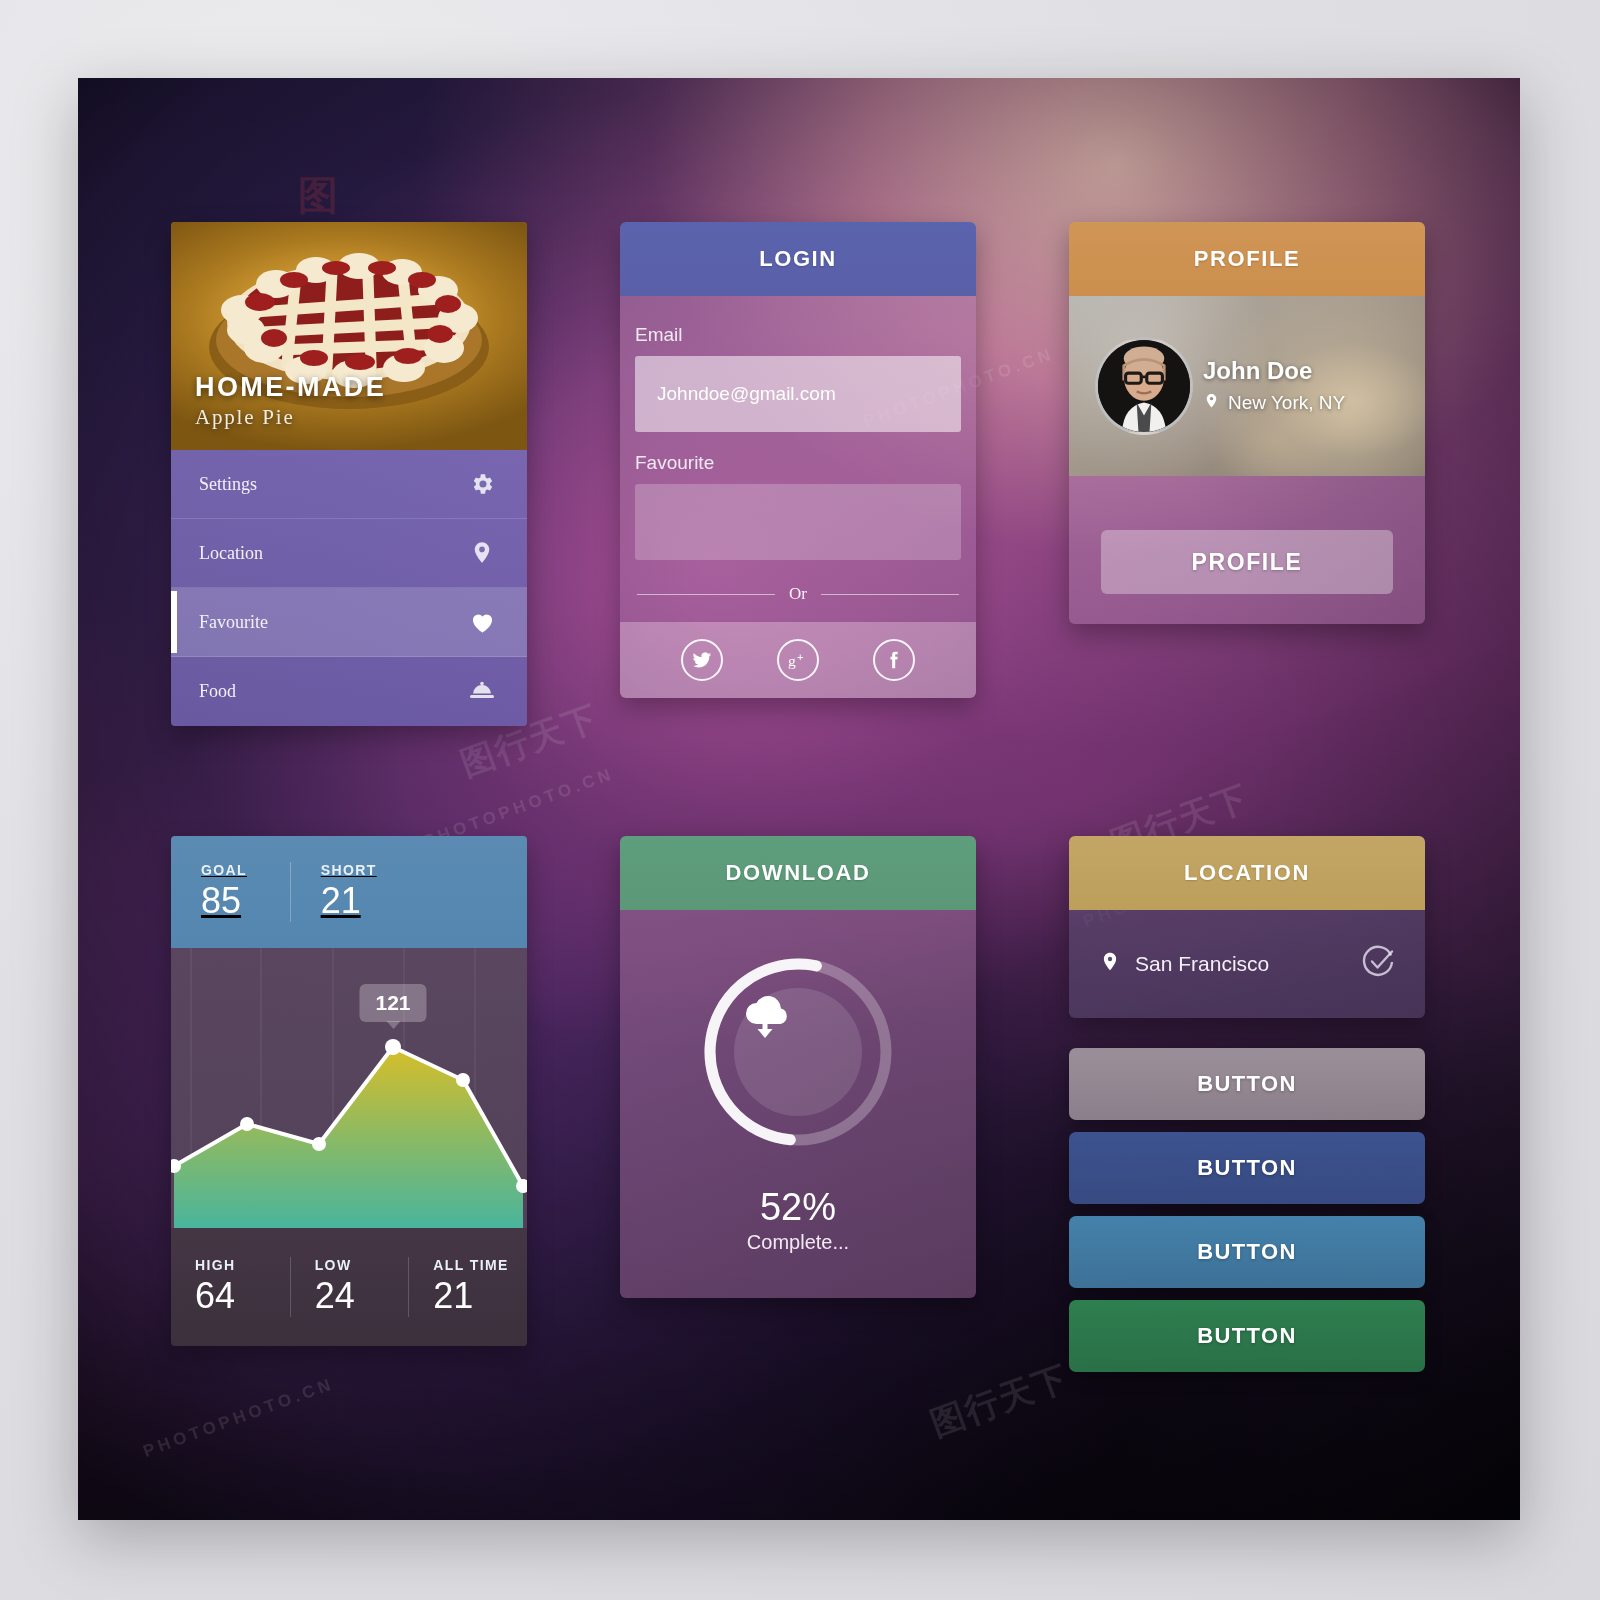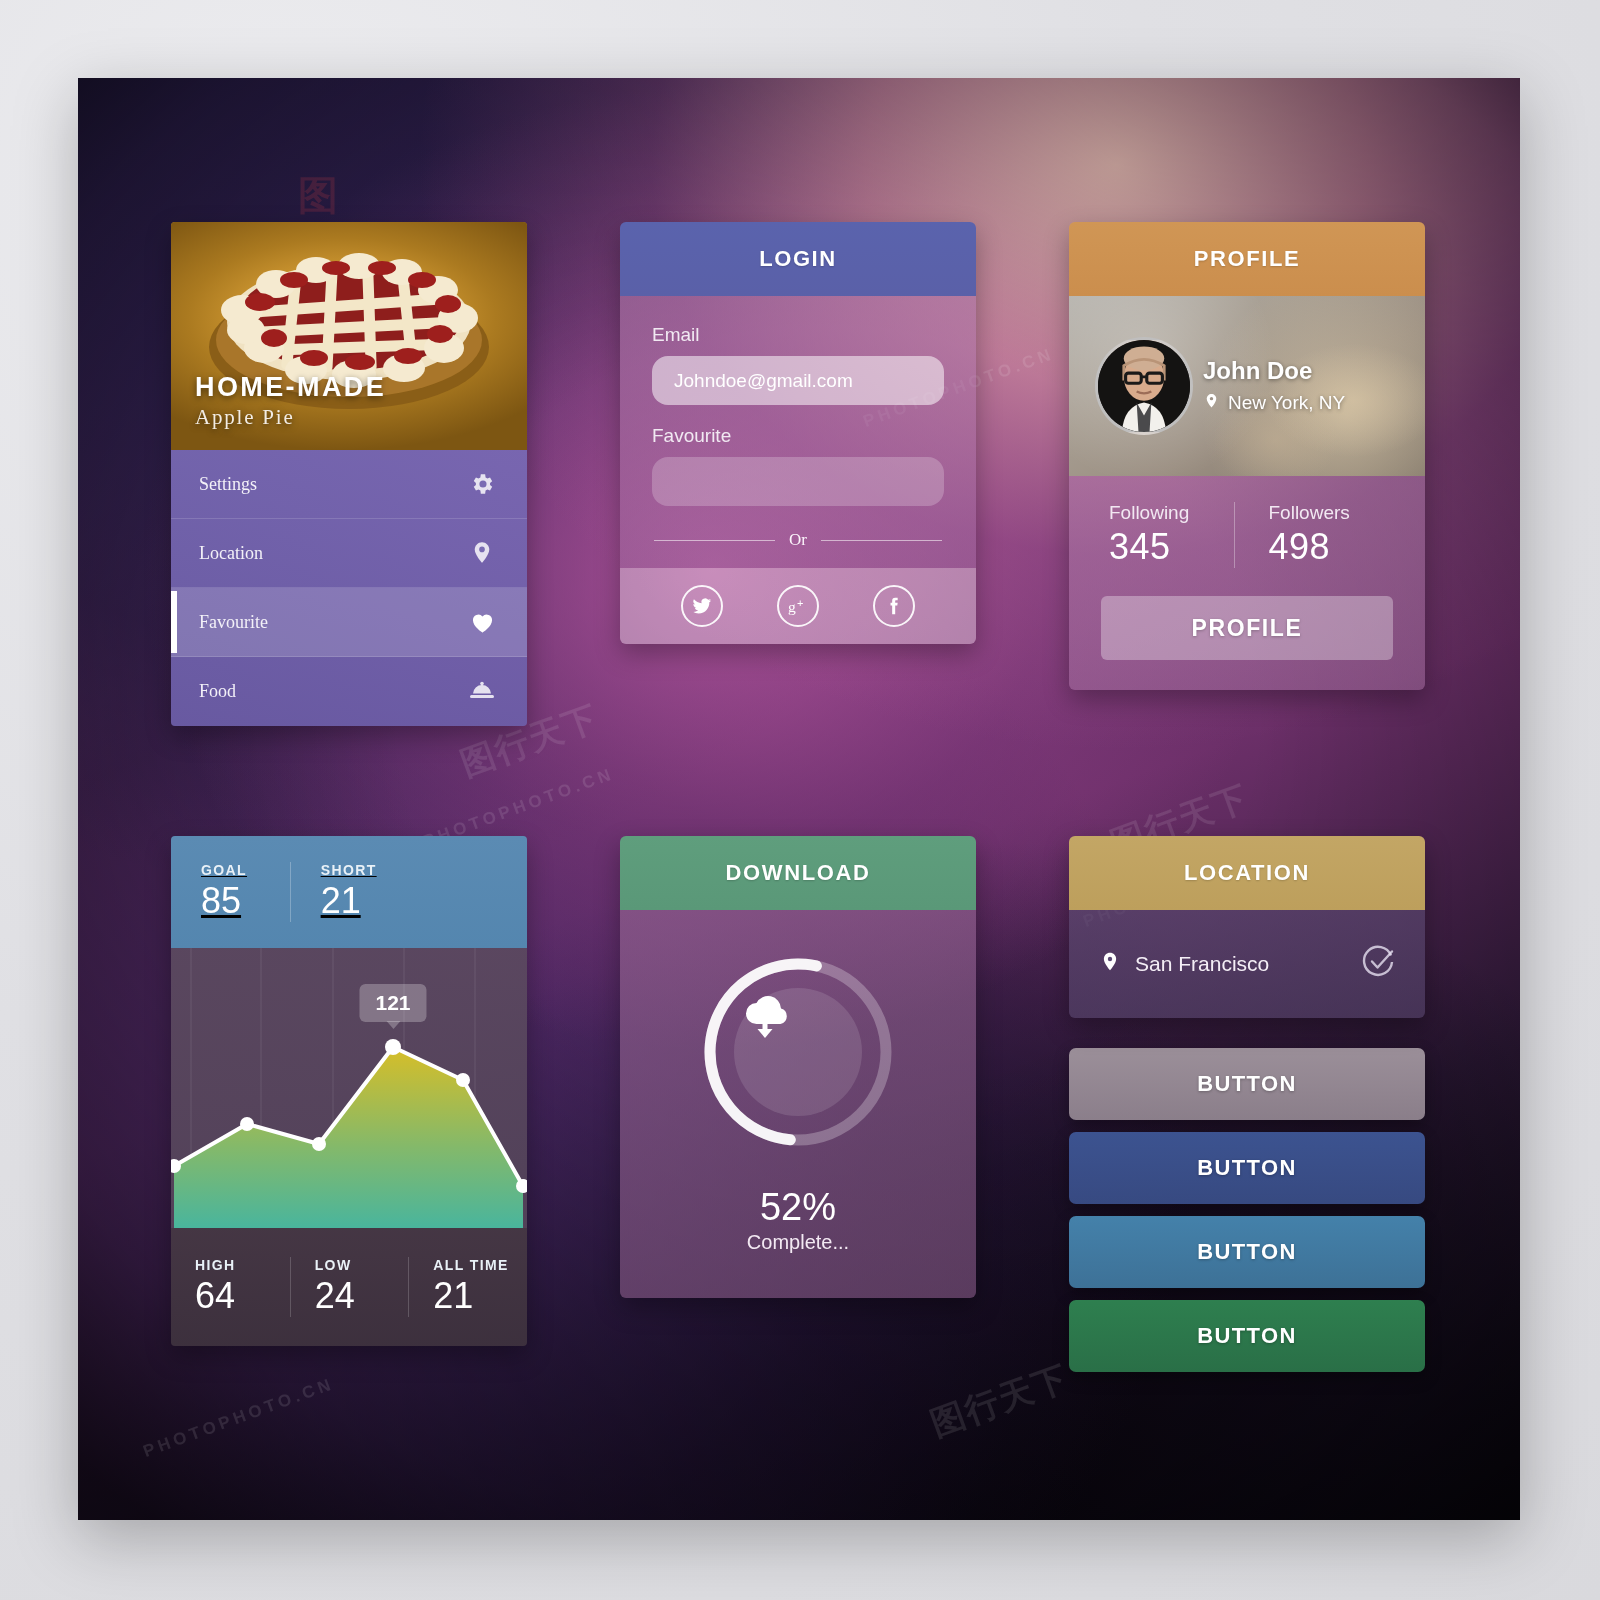--- a/index.html
+++ b/index.html
@@ -92,25 +92,25 @@
   }
   .menu-label { flex:1; }
   .menu-icon { width:34px; height:34px; display:flex; align-items:center; justify-content:center;
                color: rgba(255,255,255,0.82); }
   .menu-item.active .menu-icon { color:#ffffff; }
 
   
   #login-card .card-header { background: linear-gradient(180deg, #5a63ad 0%, #5a60a8 100%); }
   .login-body {
     background: linear-gradient(170deg, rgba(175,120,170,0.58) 0%, rgba(168,112,164,0.52) 55%, rgba(158,104,158,0.50) 100%);
-    padding: 28px 32px 18px;
+    padding: 28px 15px 18px;
   }
   .field-label { color:#f1e9f2; font-size:19px; margin-bottom:10px; }
   .field-box {
-    height: 49px; border-radius: 16px; display:flex; align-items:center; padding: 0 22px;
+    height: 76px; border-radius: 3px; display:flex; align-items:center; padding: 0 22px;
     font-size: 19px;
   }
   .field-box.filled { background: rgba(255,255,255,0.52); color: #ffffff; }
   .field-box.empty  { background: rgba(255,255,255,0.22); }
   .spacer-16 { height: 20px; }
   .or-row { display:flex; align-items:center; gap:14px; margin-top: 24px; padding: 0 2px; }
   .or-line { flex:1; height:1px; background: rgba(255,255,255,0.55); }
   .or-text { color:#fbf4fb; font-size:17px; font-family:"Liberation Serif", serif; }
   .social-bar {
     background: rgba(255,255,255,0.34);
@@ -409,30 +409,20 @@
                     <svg width="17" height="20" viewBox="0 0 24 24" fill="currentColor">
                       <path d="M12 2C8.3 2 5.3 5 5.3 8.7c0 5 6.7 12.3 6.7 12.3s6.7-7.3 6.7-12.3C18.7 5 15.7 2 12 2z"></path>
                       <circle cx="12" cy="8.7" r="2.4" fill="#9d9287"></circle>
                     </svg>
                   </span>
                   <span>New York, NY</span>
                 </div>
               </div>
             </div>
             <div class="profile-body">
-              <div class="stats-row">
-                <div class="stat-cell">
-                  <div class="stat-label">Following</div>
-                  <div class="stat-value">345</div>
-                </div>
-                <div class="stat-cell">
-                  <div class="stat-label">Followers</div>
-                  <div class="stat-value">498</div>
-                </div>
-              </div>
               <div class="follow-btn">PROFILE</div>
             </div>
           </div>
         </div>
       </div>
 
       <div class="row row2">
 
         <div class="col">
           <div class="card" id="chart-card">

